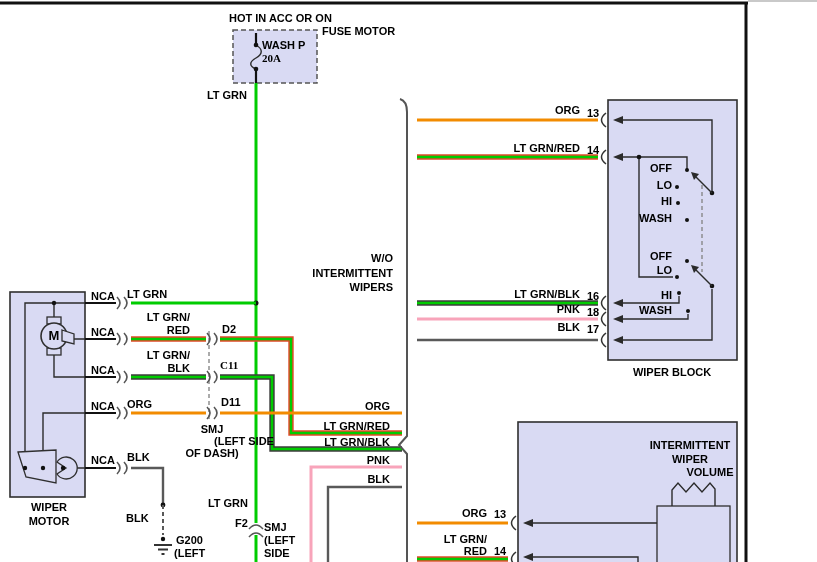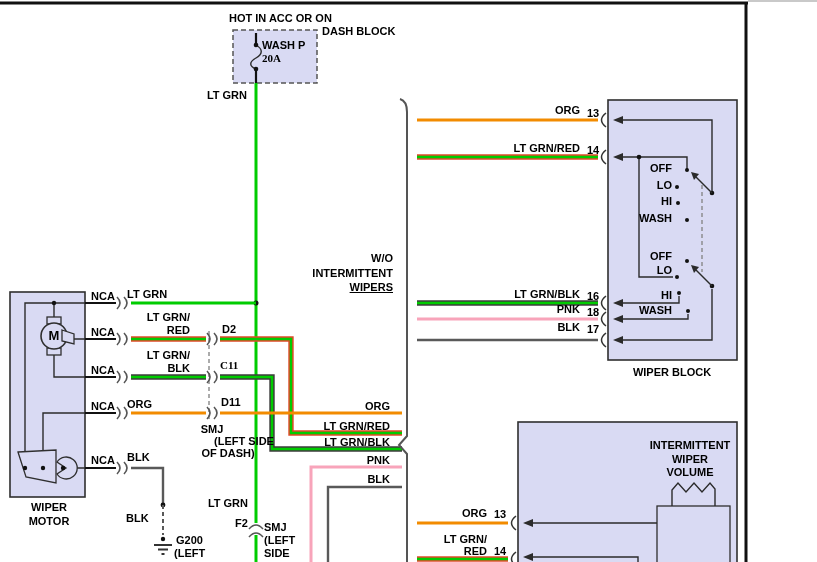--- a/index.html
+++ b/index.html
@@ -155,28 +155,28 @@
     <polygon class="ah" points="523,523 533,519 533,527"></polygon>
     <polygon class="ah" points="523,557 533,553 533,561"></polygon>
   </g>
 
   <path class="w3" d="M417,523 H508" stroke="#f28b00"></path>
   <path class="wu" d="M417,559 H508" stroke="#e04a28"></path>
   <path class="w24" d="M417,559 H508" stroke="#00cc00"></path>
 </svg>
 
 <div class="lbl" style="left:229px;top:13px;">HOT IN ACC OR ON</div>
-<div class="lbl" style="left:322px;top:26px;">DASH BLOCK</div>
+<div class="lbl" style="left:322px;top:26px;">FUSE MOTOR</div>
 <div class="lbl" style="left:262px;top:40px;">WASH P</div>
 <div class="lbl" style="left:262px;top:53px;font-family:Liberation Serif, serif;">20A</div>
 <div class="lbl ra" style="left:185px;top:90px;width:62px;">LT GRN</div>
 
 <div class="lbl ra" style="left:290px;top:253px;width:103px;">W/O</div>
 <div class="lbl ra" style="left:290px;top:268px;width:103px;">INTERMITTENT</div>
-<div class="lbl ra" style="left:290px;top:282px;width:103px;text-decoration:underline;">WIPERS</div>
+<div class="lbl ra" style="left:290px;top:282px;width:103px;">WIPERS</div>
 
 <div class="lbl" style="left:91px;top:291px;">NCA</div>
 <div class="lbl" style="left:91px;top:327px;">NCA</div>
 <div class="lbl" style="left:91px;top:365px;">NCA</div>
 <div class="lbl" style="left:91px;top:401px;">NCA</div>
 <div class="lbl" style="left:91px;top:455px;">NCA</div>
 
 <div class="lbl" style="left:127px;top:289px;">LT GRN</div>
 <div class="lbl ra" style="left:138px;top:312px;width:52px;">LT GRN/</div>
 <div class="lbl ra" style="left:138px;top:325px;width:52px;">RED</div>
@@ -184,21 +184,21 @@
 <div class="lbl ra" style="left:138px;top:363px;width:52px;">BLK</div>
 <div class="lbl" style="left:127px;top:399px;">ORG</div>
 <div class="lbl" style="left:127px;top:452px;">BLK</div>
 
 <div class="lbl" style="left:222px;top:324px;">D2</div>
 <div class="lbl" style="left:220px;top:360px;font-family:Liberation Serif, serif;">C11</div>
 <div class="lbl" style="left:221px;top:397px;">D11</div>
 
 <div class="lbl ca" style="left:176px;top:424px;width:72px;">SMJ</div>
 <div class="lbl ca" style="left:176px;top:436px;width:72px;margin-left:32px;">(LEFT SIDE</div>
-<div class="lbl ca" style="left:192px;top:448px;width:72px;">OF DASH)</div>
+<div class="lbl ca" style="left:176px;top:448px;width:72px;">OF DASH)</div>
 
 <div class="lbl ca" style="left:13px;top:502px;width:72px;">WIPER</div>
 <div class="lbl ca" style="left:13px;top:516px;width:72px;">MOTOR</div>
 <div class="lbl ca" style="left:46px;top:330px;width:16px;font-size:13px;">M</div>
 
 <div class="lbl" style="left:126px;top:513px;">BLK</div>
 <div class="lbl" style="left:176px;top:535px;">G200</div>
 <div class="lbl" style="left:174px;top:548px;">(LEFT</div>
 
 <div class="lbl ra" style="left:198px;top:498px;width:50px;">LT GRN</div>
@@ -230,20 +230,20 @@
 <div class="lbl ra" style="left:612px;top:213px;width:60px;">WASH</div>
 <div class="lbl ra" style="left:612px;top:251px;width:60px;">OFF</div>
 <div class="lbl ra" style="left:612px;top:265px;width:60px;">LO</div>
 <div class="lbl ra" style="left:612px;top:290px;width:60px;">HI</div>
 <div class="lbl ra" style="left:612px;top:305px;width:60px;">WASH</div>
 
 <div class="lbl ca" style="left:612px;top:367px;width:120px;">WIPER BLOCK</div>
 
 <div class="lbl ca" style="left:640px;top:440px;width:100px;">INTERMITTENT</div>
 <div class="lbl ca" style="left:640px;top:454px;width:100px;">WIPER</div>
-<div class="lbl ca" style="left:640px;top:467px;width:100px;">VOLUME</div>
+<div class="lbl ca" style="left:660px;top:467px;width:100px;">VOLUME</div>
 <div class="lbl ra" style="left:427px;top:508px;width:60px;">ORG</div>
 <div class="lbl" style="left:494px;top:509px;">13</div>
 <div class="lbl ra" style="left:427px;top:534px;width:60px;">LT GRN/</div>
 <div class="lbl ra" style="left:427px;top:546px;width:60px;">RED</div>
 <div class="lbl" style="left:494px;top:546px;">14</div>
 
 </div>
 
 </body></html>

